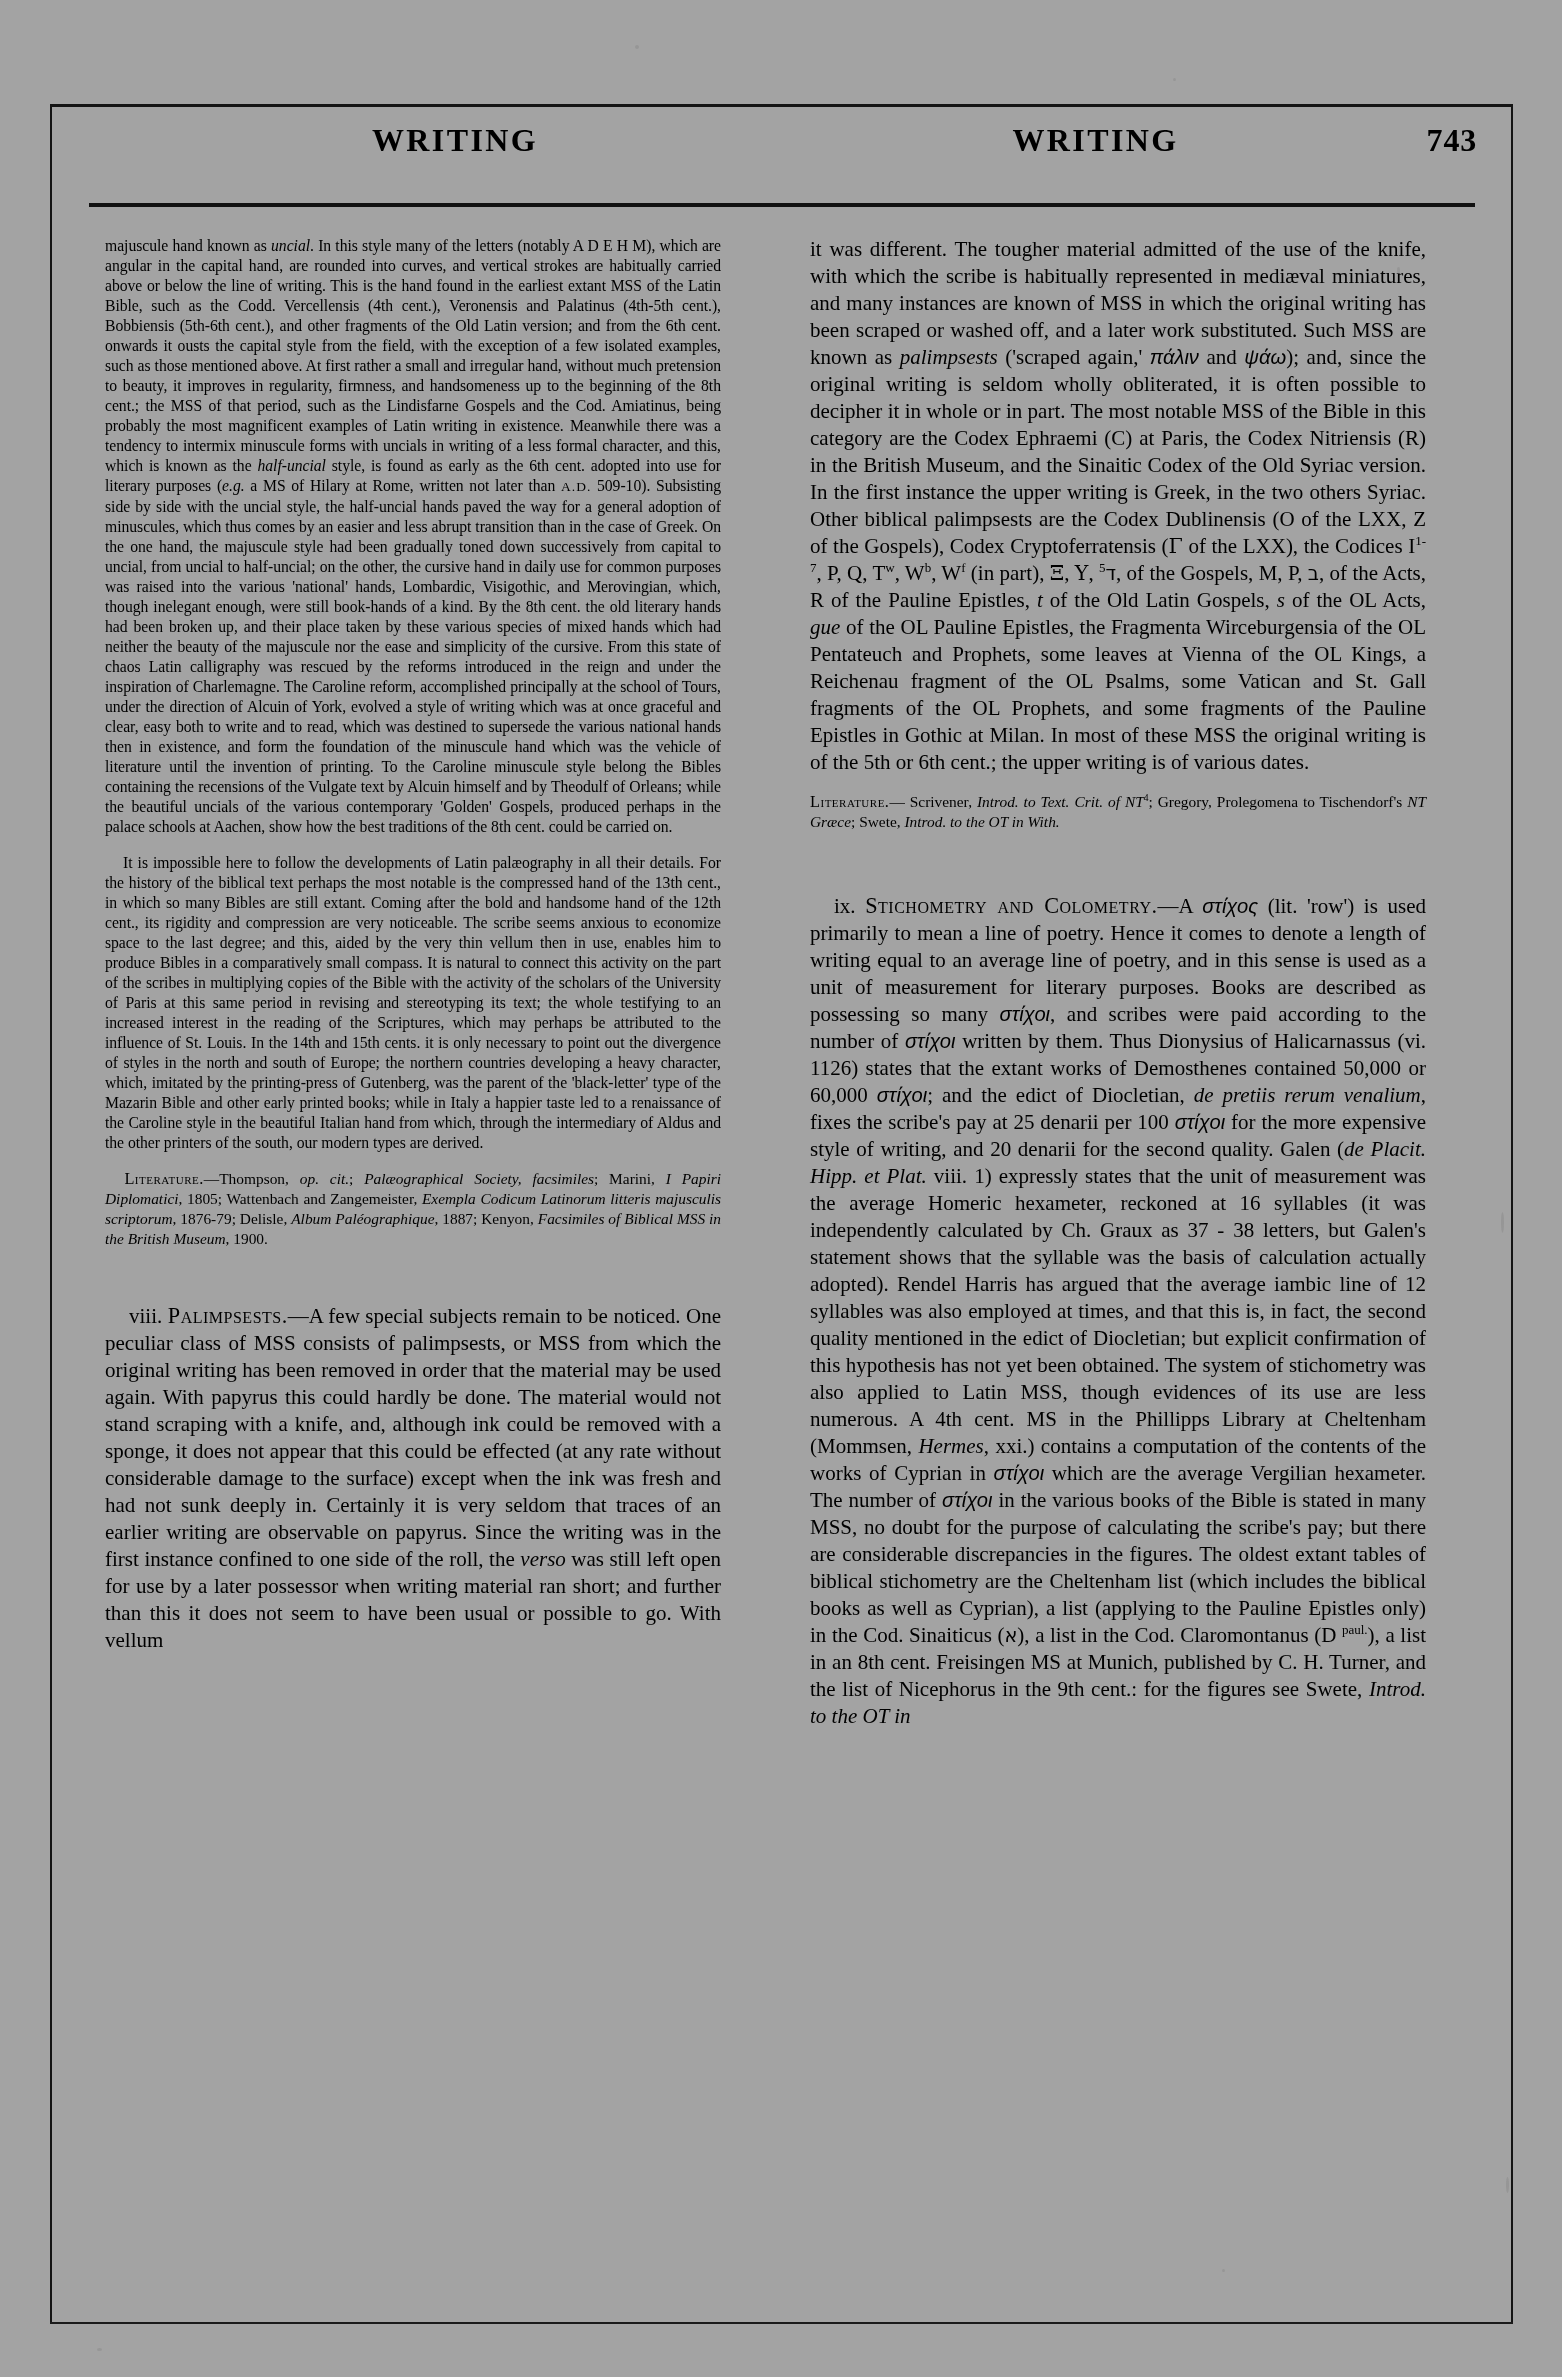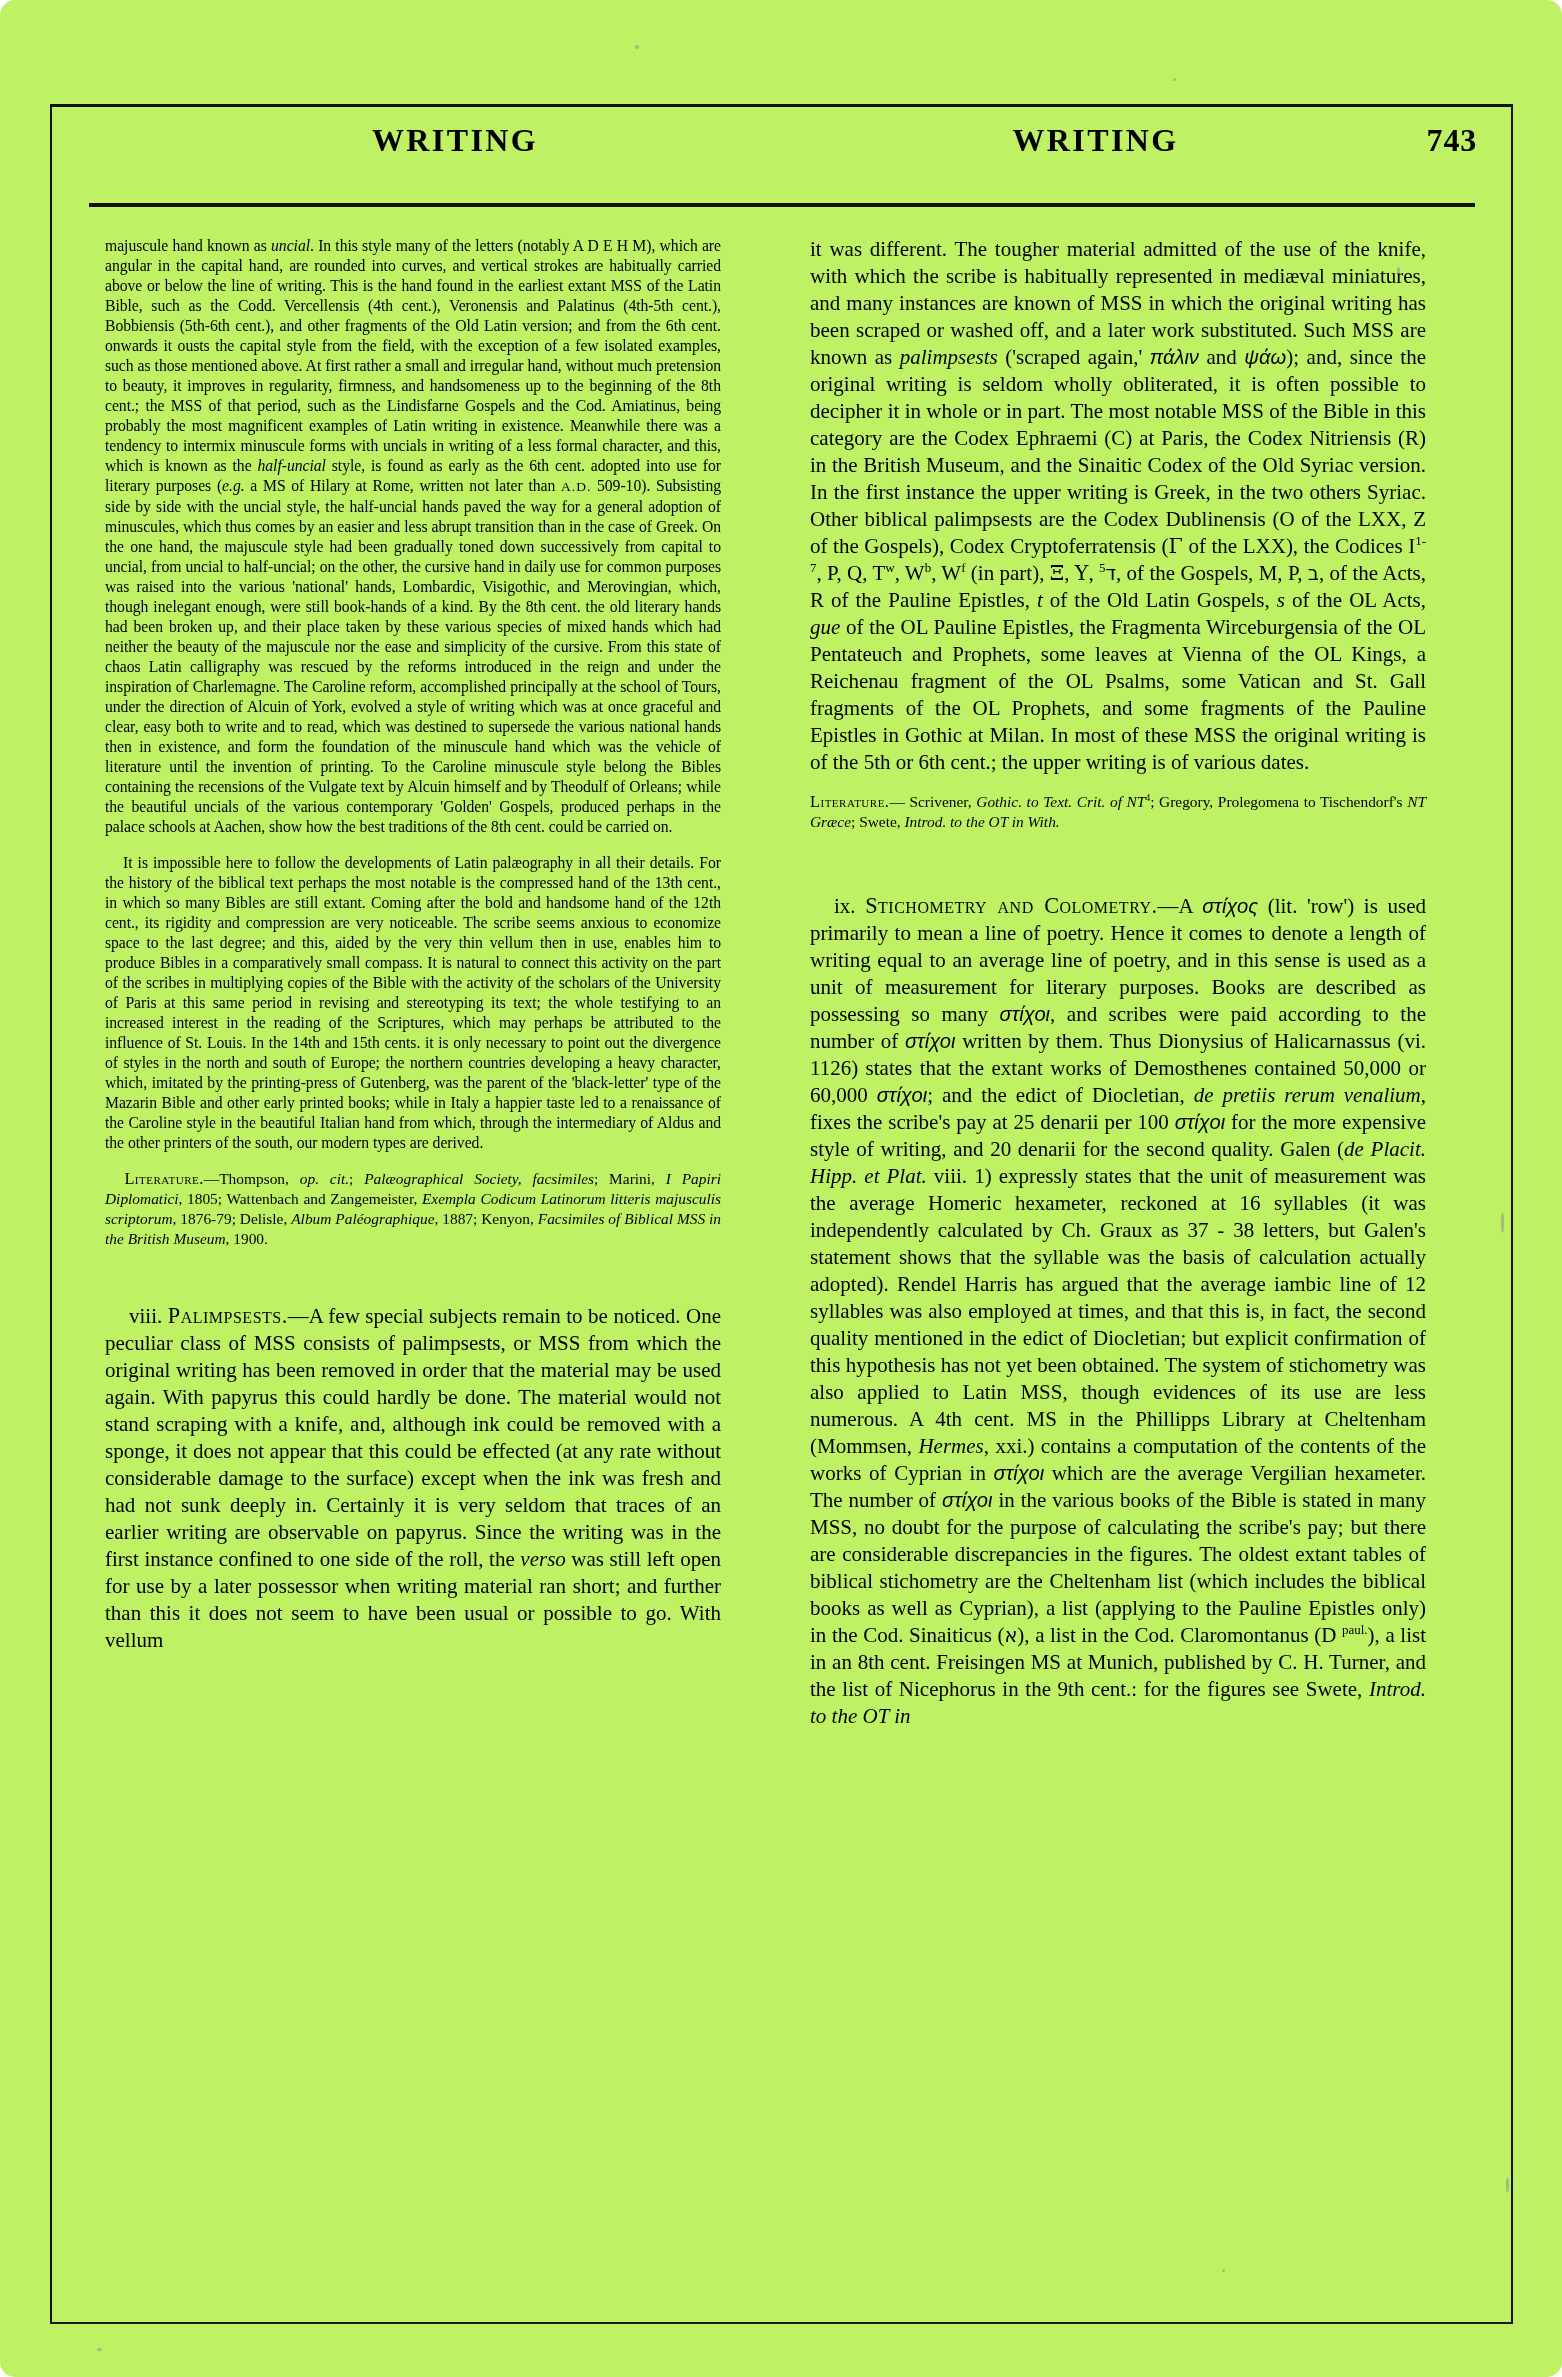--- a/index.html
+++ b/index.html
@@ -5,22 +5,21 @@
   html,body{margin:0;padding:0;}
   body{
     width:1562px;height:2377px;
     background:#ffffff;
     font-family:"Liberation Serif","DejaVu Serif",serif;
     color:#000000;
     -webkit-font-smoothing:none;
   }
   .page{
     position:absolute;inset:0;
-    background:#bef264;
-    border-radius:15px;
+    background:#a3a3a3;
   }
   
   .scan-frame{
     position:absolute;
     left:50px;top:104px;
     width:1463px;height:2220px;
     border-left:2.4px solid #141414;
     border-top:3.2px solid #141414;
     border-right:2.4px solid #141414;
     border-bottom:0;
@@ -129,21 +128,21 @@
       <p class="t-small"><span class="ind"></span><span>It is impossible here to follow the developments of Latin palæography in all their details. For the history of the biblical text perhaps the most notable is the compressed hand of the 13th cent., in which so many Bibles are still extant. Coming after the bold and handsome hand of the 12th cent., its rigidity and compression are very noticeable. The scribe seems anxious to economize space to the last degree; and this, aided by the very thin vellum then in use, enables him to produce Bibles in a comparatively small compass. It is natural to connect this activity on the part of the scribes in multiplying copies of the Bible with the activity of the scholars of the University of Paris at this same period in revising and stereotyping its text; the whole testifying to an increased interest in the reading of the Scriptures, which may perhaps be attributed to the influence of St. Louis. In the 14th and 15th cents. it is only necessary to point out the divergence of styles in the north and south of Europe; the northern countries developing a heavy character, which, imitated by the printing-press of Gutenberg, was the parent of the 'black-letter' type of the Mazarin Bible and other early printed books; while in Italy a happier taste led to a renaissance of the Caroline style in the beautiful Italian hand from which, through the intermediary of Aldus and the other printers of the south, our modern types are derived.</span></p>
       <p class="lit"><span class="lead"></span><span class="sc">Literature.</span><span>—Thompson, <i>op. cit.</i>; <i>Palæographical Society, facsimiles</i>; Marini, <i>I Papiri Diplomatici</i>, 1805; Wattenbach and Zangemeister, <i>Exempla Codicum Latinorum litteris majusculis scriptorum</i>, 1876-79; Delisle, <i>Album Paléographique</i>, 1887; Kenyon, <i>Facsimiles of Biblical MSS in the British Museum</i>, 1900.</span></p>
       <div class="gap-m"></div>
       <p class="t-body"><span class="ind"></span><span>viii.</span>&nbsp;<span class="sc">Palimpsests.</span><span>—A few special subjects remain to be noticed. One peculiar class of MSS consists of palimpsests, or MSS from which the original writing has been removed in order that the material may be used again. With papyrus this could hardly be done. The material would not stand scraping with a knife, and, although ink could be removed with a sponge, it does not appear that this could be effected (at any rate without considerable damage to the surface) except when the ink was fresh and had not sunk deeply in. Certainly it is very seldom that traces of an earlier writing are observable on papyrus. Since the writing was in the first instance confined to one side of the roll, the <i>verso</i> was still left open for use by a later possessor when writing material ran short; and further than this it does not seem to have been usual or possible to go. With vellum</span></p>
     </div>
 
     <div class="rule-vert"></div>
 
     <div class="col col-right">
       <p class="t-body">it was different. The tougher material admitted of the use of the knife, with which the scribe is habitually represented in mediæval miniatures, and many instances are known of MSS in which the original writing has been scraped or washed off, and a later work substituted. Such MSS are known as <i>palimpsests</i> ('scraped again,' <span class="gk">πάλιν</span> and <span class="gk">ψάω</span>); and, since the original writing is seldom wholly obliterated, it is often possible to decipher it in whole or in part. The most notable MSS of the Bible in this category are the Codex Ephraemi (C) at Paris, the Codex Nitriensis (R) in the British Museum, and the Sinaitic Codex of the Old Syriac version. In the first instance the upper writing is Greek, in the two others Syriac. Other biblical palimpsests are the Codex Dublinensis (O of the LXX, Z of the Gospels), Codex Cryptoferratensis (<span class="gkr">Γ</span> of the LXX), the Codices I<sup>1-7</sup>, P, Q, T<sup>w</sup>, W<sup>b</sup>, W<sup>f</sup> (in part), <span class="gkr">Ξ</span>, <span class="gkr">Υ</span>, <span class="hb">ד</span><sup>5</sup>, of the Gospels, M, P, <span class="hb">ב</span>, of the Acts, R of the Pauline Epistles, <i>t</i> of the Old Latin Gospels, <i>s</i> of the OL Acts, <i>gue</i> of the OL Pauline Epistles, the Fragmenta Wirceburgensia of the OL Pentateuch and Prophets, some leaves at Vienna of the OL Kings, a Reichenau fragment of the OL Psalms, some Vatican and St. Gall fragments of the OL Prophets, and some fragments of the Pauline Epistles in Gothic at Milan. In most of these MSS the original writing is of the 5th or 6th cent.; the upper writing is of various dates.</p>
-      <p class="lit"><span class="sc">Literature.</span><span>— Scrivener, <i>Gothic. to Text. Crit. of NT</i><sup>4</sup>; Gregory, Prolegomena to Tischendorf's <i>NT Græce</i>; Swete, <i>Introd. to the OT in With.</i></span></p>
+      <p class="lit"><span class="sc">Literature.</span><span>— Scrivener, <i>Introd. to Text. Crit. of NT</i><sup>4</sup>; Gregory, Prolegomena to Tischendorf's <i>NT Græce</i>; Swete, <i>Introd. to the OT in With.</i></span></p>
       <div class="gap-l"></div>
       <p class="t-body"><span class="ind"></span><span>ix.</span>&nbsp;<span class="sc">Stichometry and Colometry.</span><span>—A <span class="gk">στίχος</span> (lit. 'row') is used primarily to mean a line of poetry. Hence it comes to denote a length of writing equal to an average line of poetry, and in this sense is used as a unit of measurement for literary purposes. Books are described as possessing so many <span class="gk">στίχοι</span>, and scribes were paid according to the number of <span class="gk">στίχοι</span> written by them. Thus Dionysius of Halicarnassus (vi. 1126) states that the extant works of Demosthenes contained 50,000 or 60,000 <span class="gk">στίχοι</span>; and the edict of Diocletian, <i>de pretiis rerum venalium</i>, fixes the scribe's pay at 25 denarii per 100 <span class="gk">στίχοι</span> for the more expensive style of writing, and 20 denarii for the second quality. Galen (<i>de Placit. Hipp. et Plat.</i> viii. 1) expressly states that the unit of measurement was the average Homeric hexameter, reckoned at 16 syllables (it was independently calculated by Ch. Graux as 37 - 38 letters, but Galen's statement shows that the syllable was the basis of calculation actually adopted). Rendel Harris has argued that the average iambic line of 12 syllables was also employed at times, and that this is, in fact, the second quality mentioned in the edict of Diocletian; but explicit confirmation of this hypothesis has not yet been obtained. The system of stichometry was also applied to Latin MSS, though evidences of its use are less numerous. A 4th cent. MS in the Phillipps Library at Cheltenham (Mommsen, <i>Hermes</i>, xxi.) contains a computation of the contents of the works of Cyprian in <span class="gk">στίχοι</span> which are the average Vergilian hexameter. The number of <span class="gk">στίχοι</span> in the various books of the Bible is stated in many MSS, no doubt for the purpose of calculating the scribe's pay; but there are considerable discrepancies in the figures. The oldest extant tables of biblical stichometry are the Cheltenham list (which includes the biblical books as well as Cyprian), a list (applying to the Pauline Epistles only) in the Cod. Sinaiticus (<span class="hb">א</span>), a list in the Cod. Claromontanus (D <sup>paul.</sup>), a list in an 8th cent. Freisingen MS at Munich, published by C. H. Turner, and the list of Nicephorus in the 9th cent.: for the figures see Swete, <i>Introd. to the OT in</i></span></p>
     </div>
 
   </div>
 
   <span class="speck" style="left:635px;top:45px;width:4px;height:4px;"></span>
   <span class="speck" style="left:1173px;top:78px;width:3.2px;height:3.2px;"></span>
   <span class="speck" style="left:1397px;top:267px;width:3.2px;height:7.3px;"></span>
   <span class="speck" style="left:1501px;top:1212px;width:3.2px;height:21px;"></span>

